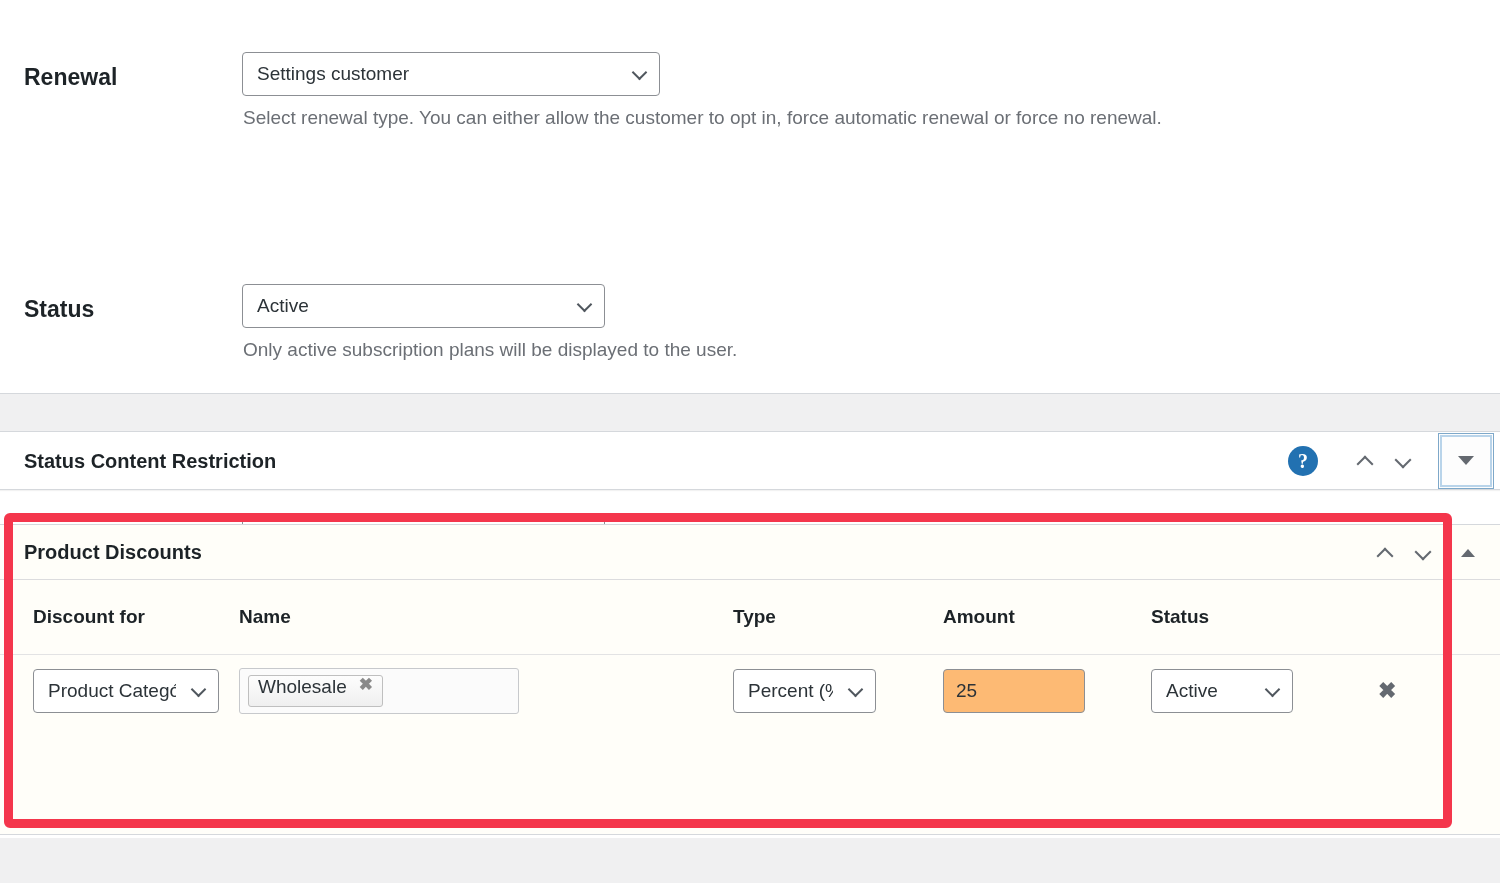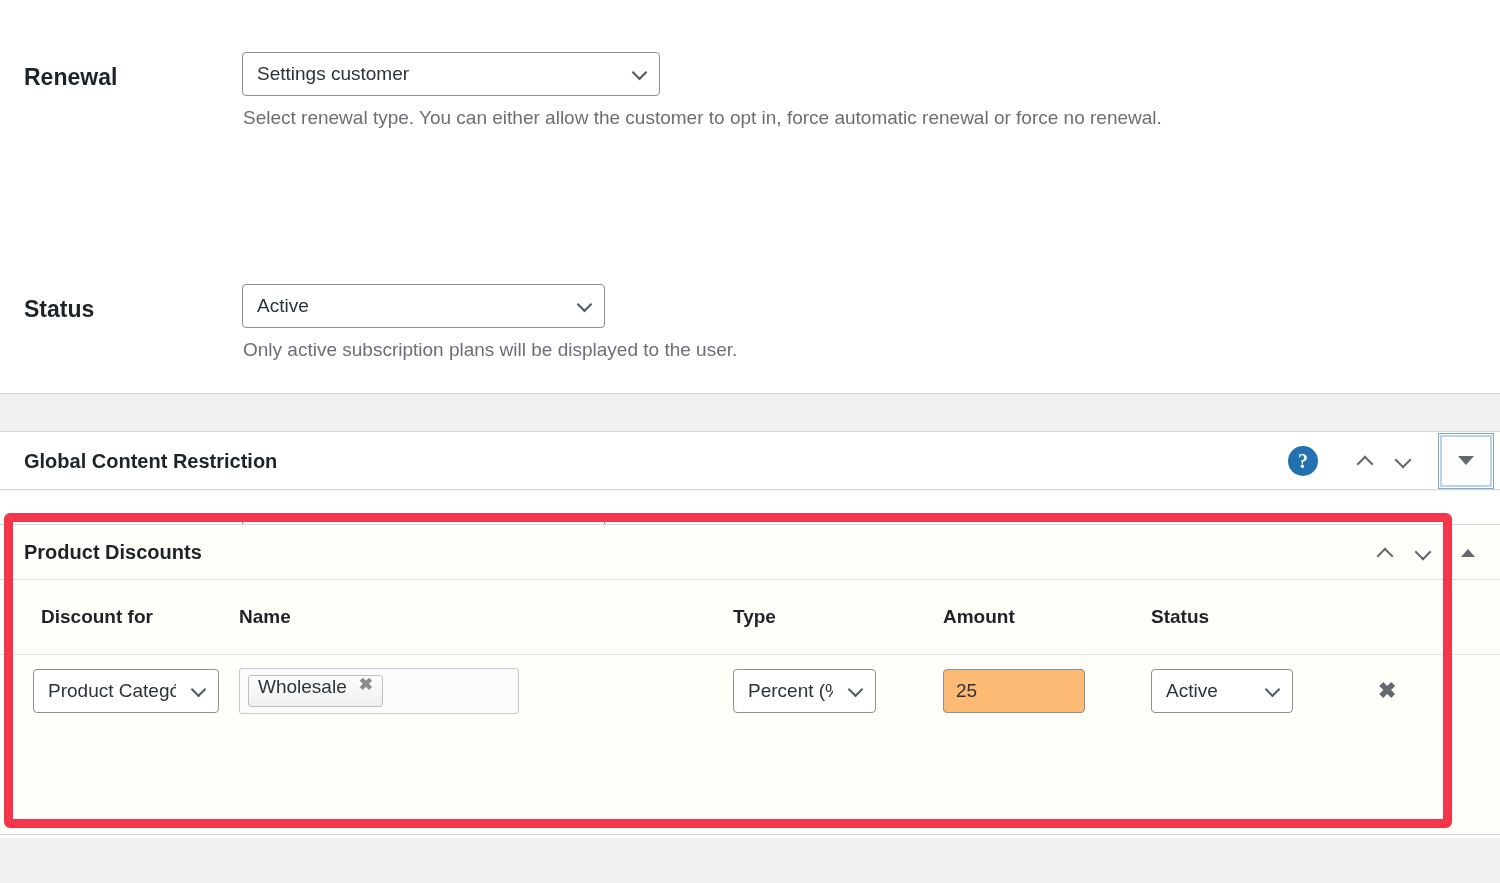--- a/index.html
+++ b/index.html
@@ -404,21 +404,21 @@
     </div>
     <div class="field-help" style="top:317px">Select which user role to associate with this subscription plan.</div>
   </div>
 
 </div>
 
 <div id="gap-1"></div>
 
 <div class="panel" id="gcr-panel">
   <div class="panel-head">
-    <div class="panel-title">Global Content Restriction</div>
+    <div class="panel-title">Status Content Restriction</div>
     <div class="head-actions">
       <div class="help-icon">
           <span>?</span>
         </div>
       <div class="order-btn up" style="margin-left:28px">
           <span class="cv"></span>
         </div>
       <div class="order-btn down">
           <span class="cv"></span>
         </div>
@@ -442,21 +442,21 @@
         </div>
     </div>
     <div id="pd-toggle-btn">
         <span class="tri-up"></span>
       </div>
   </div>
 
   <div id="pd-table">
 
     <div class="tbl-head">
-      <div class="th" style="left:41px">Discount for</div>
+      <div class="th" style="left:33px">Discount for</div>
       <div class="th" style="left:239px">Name</div>
       <div class="th" style="left:733px">Type</div>
       <div class="th" style="left:943px">Amount</div>
       <div class="th" style="left:1151px">Status</div>
     </div>
 
     <div class="tbl-row">
 
       <div class="td" style="left:33px">
         <div class="select-box" style="width:186px">

